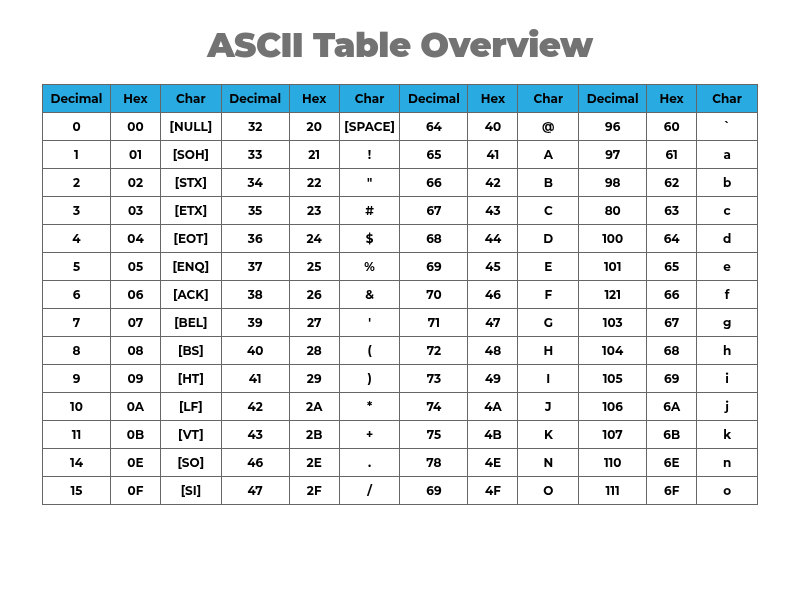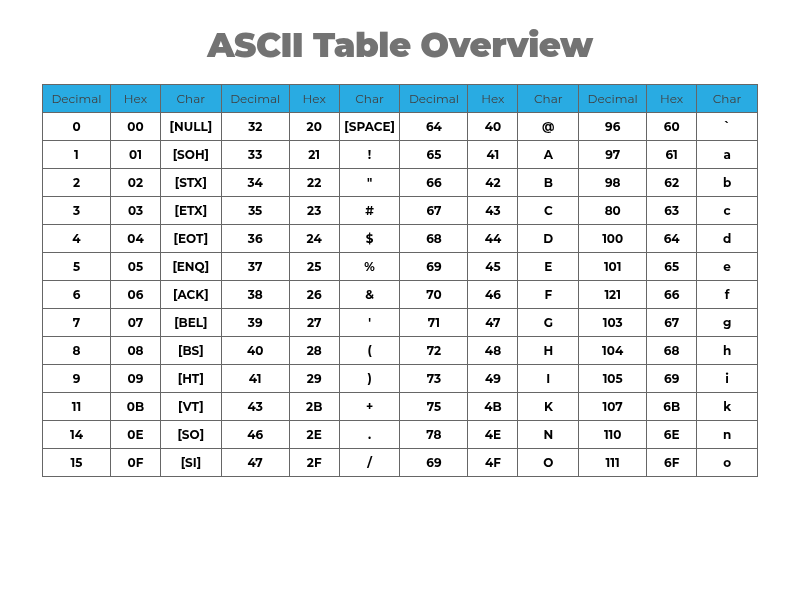--- a/index.html
+++ b/index.html
@@ -35,22 +35,22 @@
     font-size: 12px;
     font-weight: 700;
     padding: 6px 2px;
     height: 28px;
     line-height: 1;
     overflow: hidden;
     white-space: nowrap;
   }
   th {
     background: #29abe2;
-    color: #404040;
-    font-weight: 400;
+    color: #000000;
+    font-weight: 700;
   }
   td {
     color: #000;
   }
   col.dec { width: 9.5%; }
   col.hex { width: 7%; }
   col.char { width: 8.5%; }
 </style>
 </head>
 <body>
@@ -223,20 +223,34 @@
           <td>29</td>
           <td>)</td>
           <td>73</td>
           <td>49</td>
           <td>I</td>
           <td>105</td>
           <td>69</td>
           <td>i</td>
         </tr>
         <tr>
+          <td>10</td>
+          <td>0A</td>
+          <td>[LF]</td>
+          <td>42</td>
+          <td>2A</td>
+          <td>*</td>
+          <td>74</td>
+          <td>4A</td>
+          <td>J</td>
+          <td>106</td>
+          <td>6A</td>
+          <td>j</td>
+        </tr>
+        <tr>
           <td>11</td>
           <td>0B</td>
           <td>[VT]</td>
           <td>43</td>
           <td>2B</td>
           <td>+</td>
           <td>75</td>
           <td>4B</td>
           <td>K</td>
           <td>107</td>

